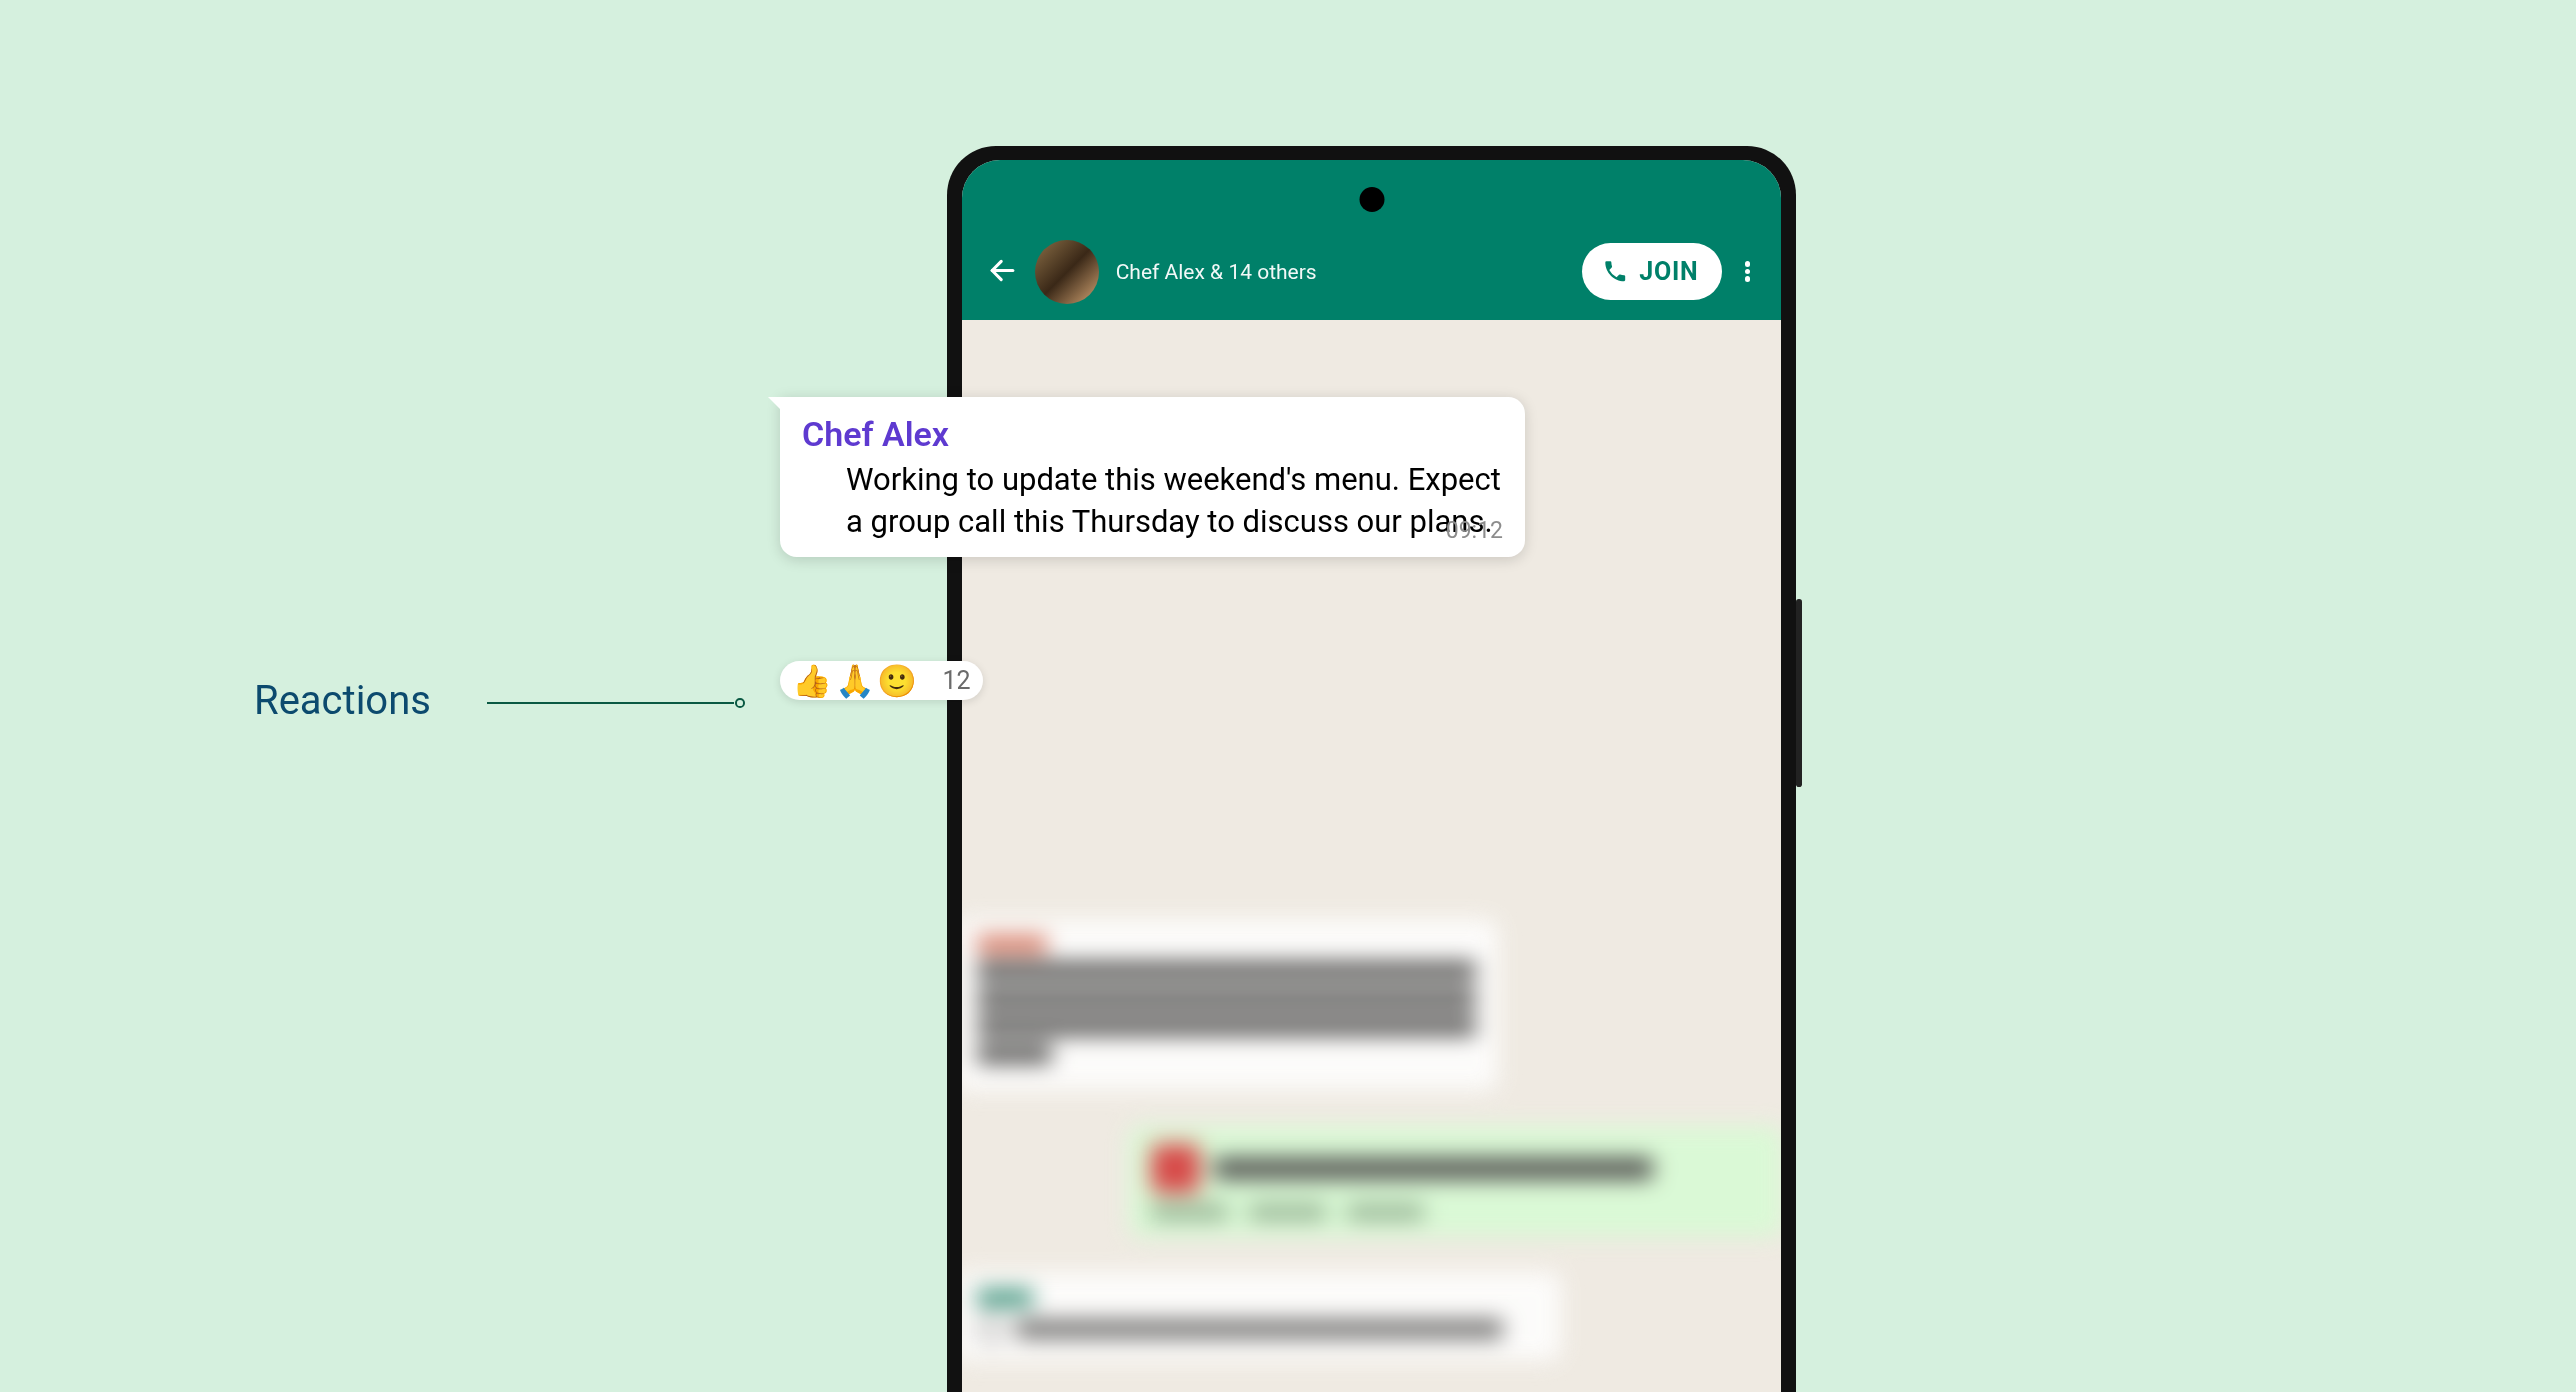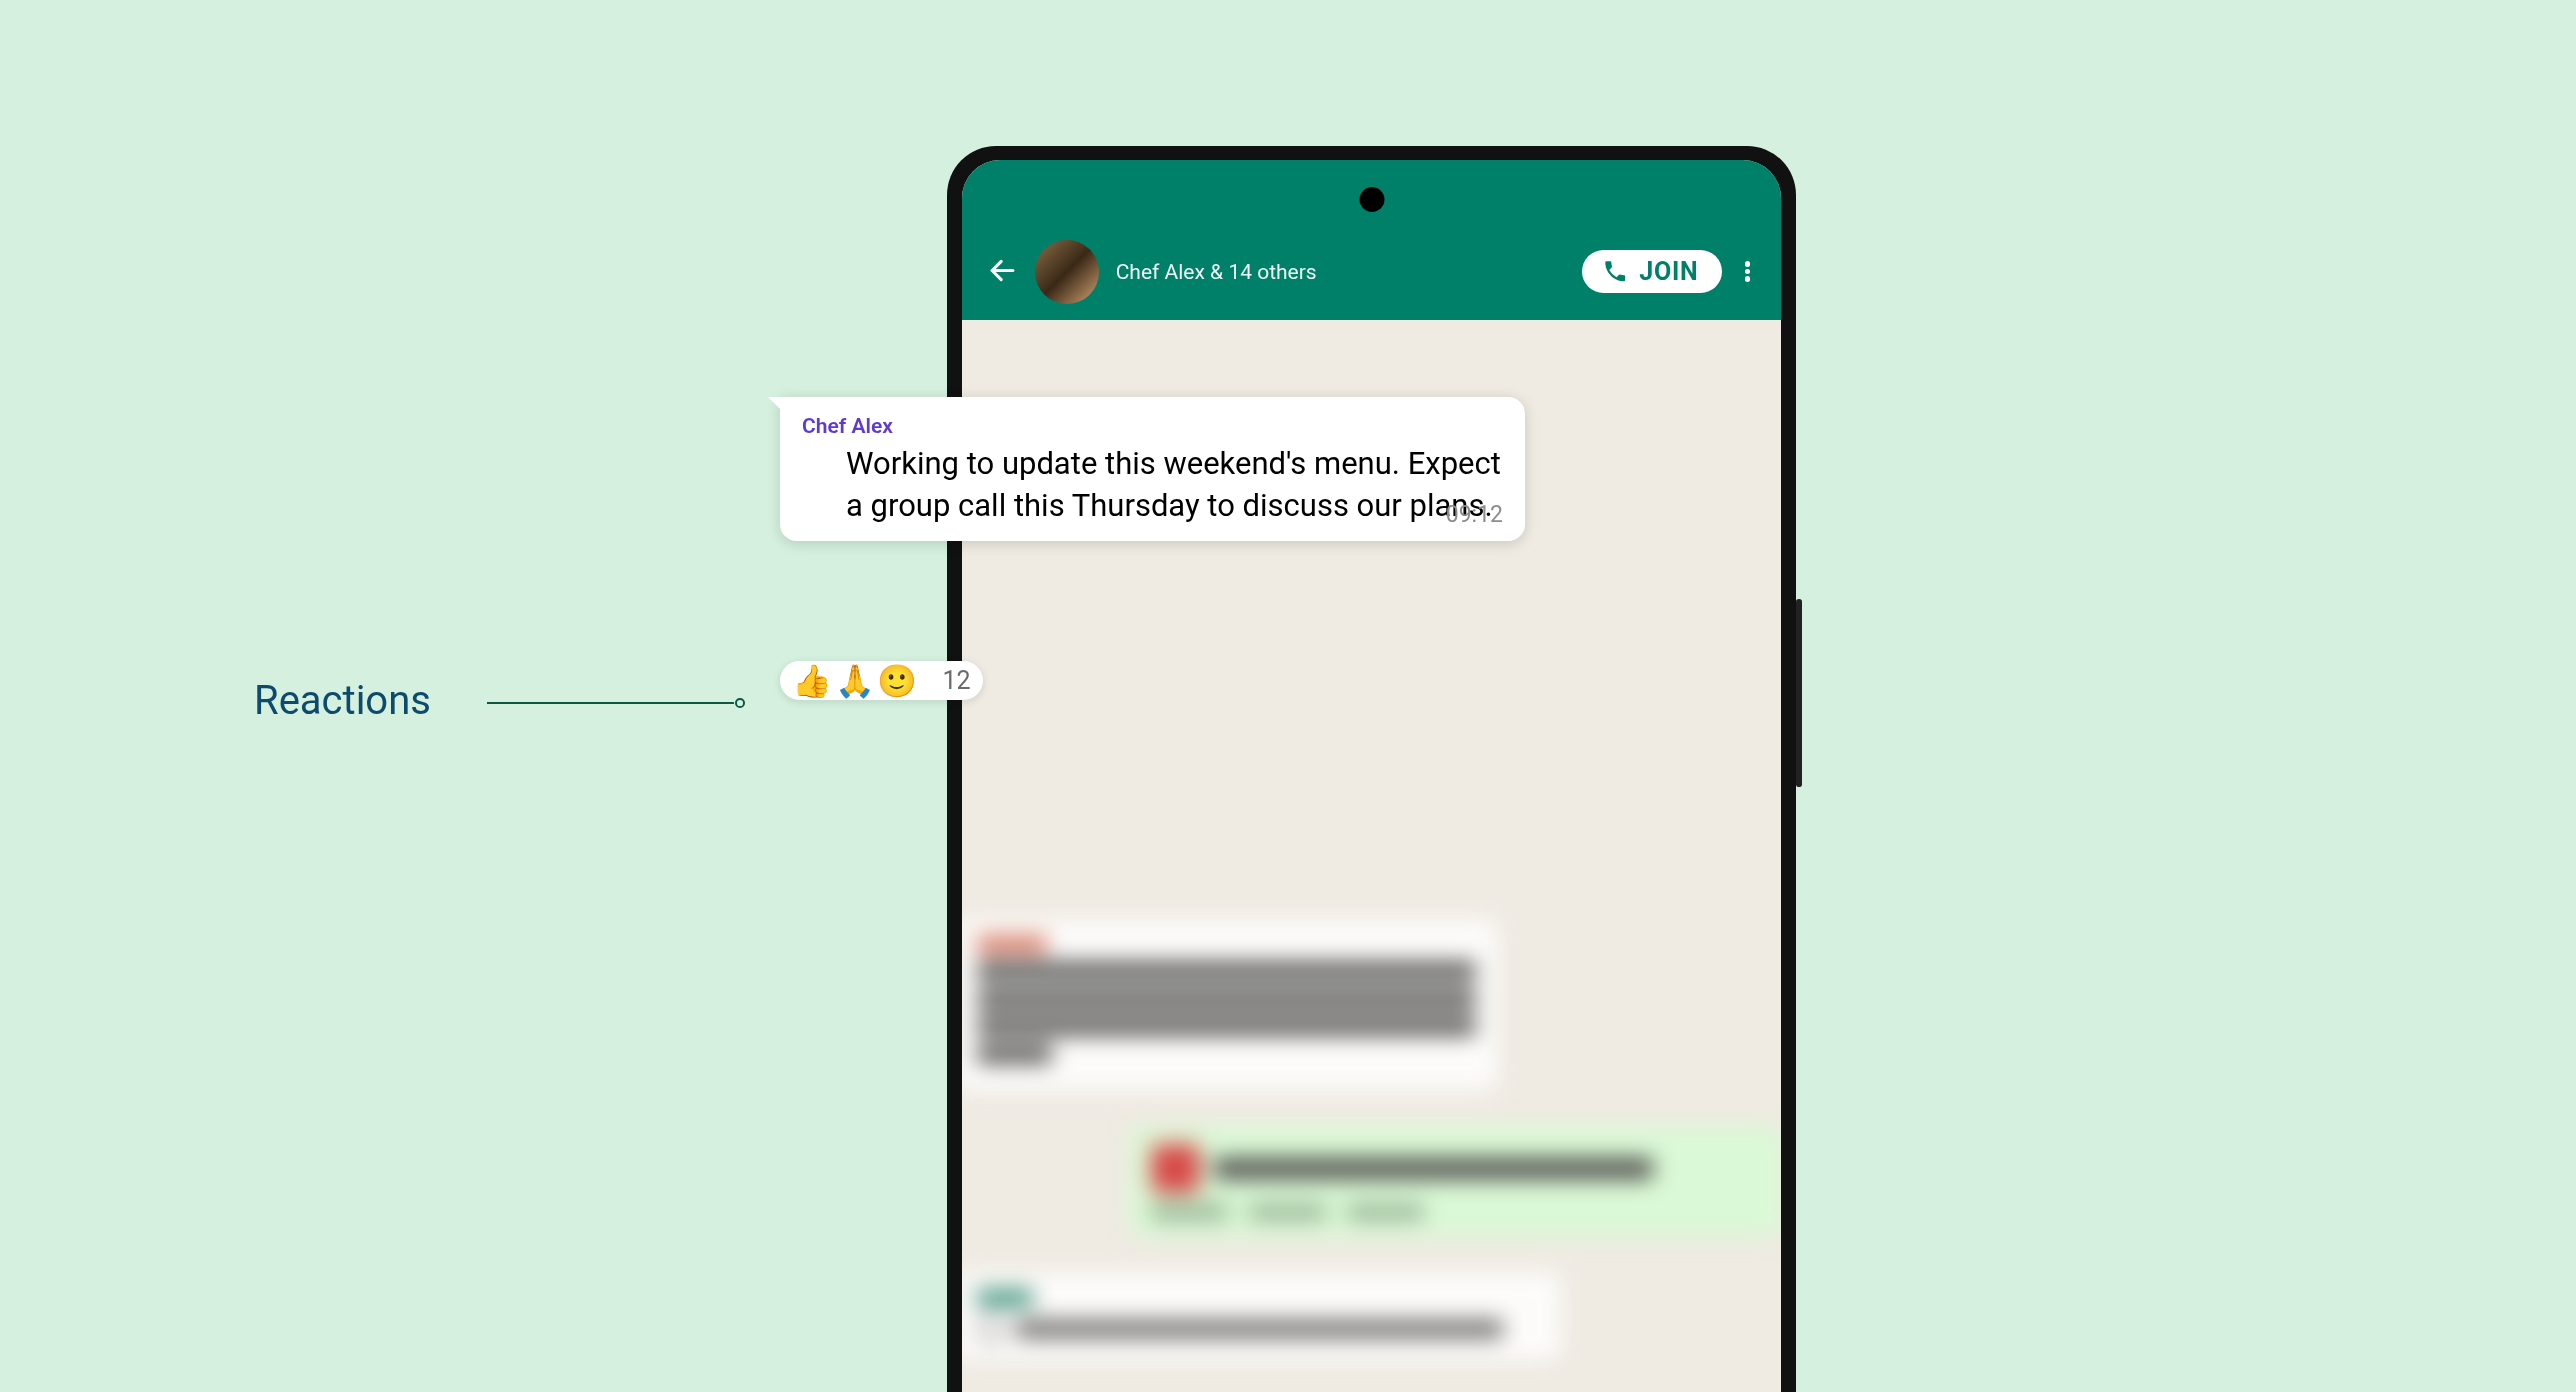--- a/index.html
+++ b/index.html
@@ -85,21 +85,21 @@
       background: linear-gradient(135deg, #8b6f47 0%, #3a2817 50%, #d4a574 100%);
       flex-shrink: 0;
     }
     .chat-title-group { flex: 1; color: #fff; min-width: 0; }
     .chat-title { font-size: 29px; font-weight: 600; line-height: 1.1; white-space: nowrap; }
     .chat-subtitle { font-size: 21px; font-weight: 400; opacity: 0.95; white-space: nowrap; }
     .join-btn {
       background: #fff;
       color: #008069;
       border-radius: 33px;
-      height: 43px;
+      height: 57px;
       padding: 0 24px 0 19.5px;
       display: flex;
       align-items: center;
       gap: 11px;
       font-size: 25px;
       font-weight: 700;
       letter-spacing: 0.7px;
       cursor: pointer;
       flex-shrink: 0;
     }
@@ -131,21 +131,21 @@
     .msg-tail {
       position: absolute;
       left: -12.5px;
       top: 0;
       width: 0; height: 0;
       border-top: 15.3px solid #fff;
       border-left: 15.3px solid transparent;
     }
     .msg-sender {
       color: #5e3ad0;
-      font-size: 21px;
+      font-size: 34px;
       font-weight: 600;
       margin-bottom: 5.6px;
     }
     .msg-text {
       color: #000000;
       font-size: 31px;
       line-height: 1.35;
       margin-left: 44px;
     }
     .msg-time {

